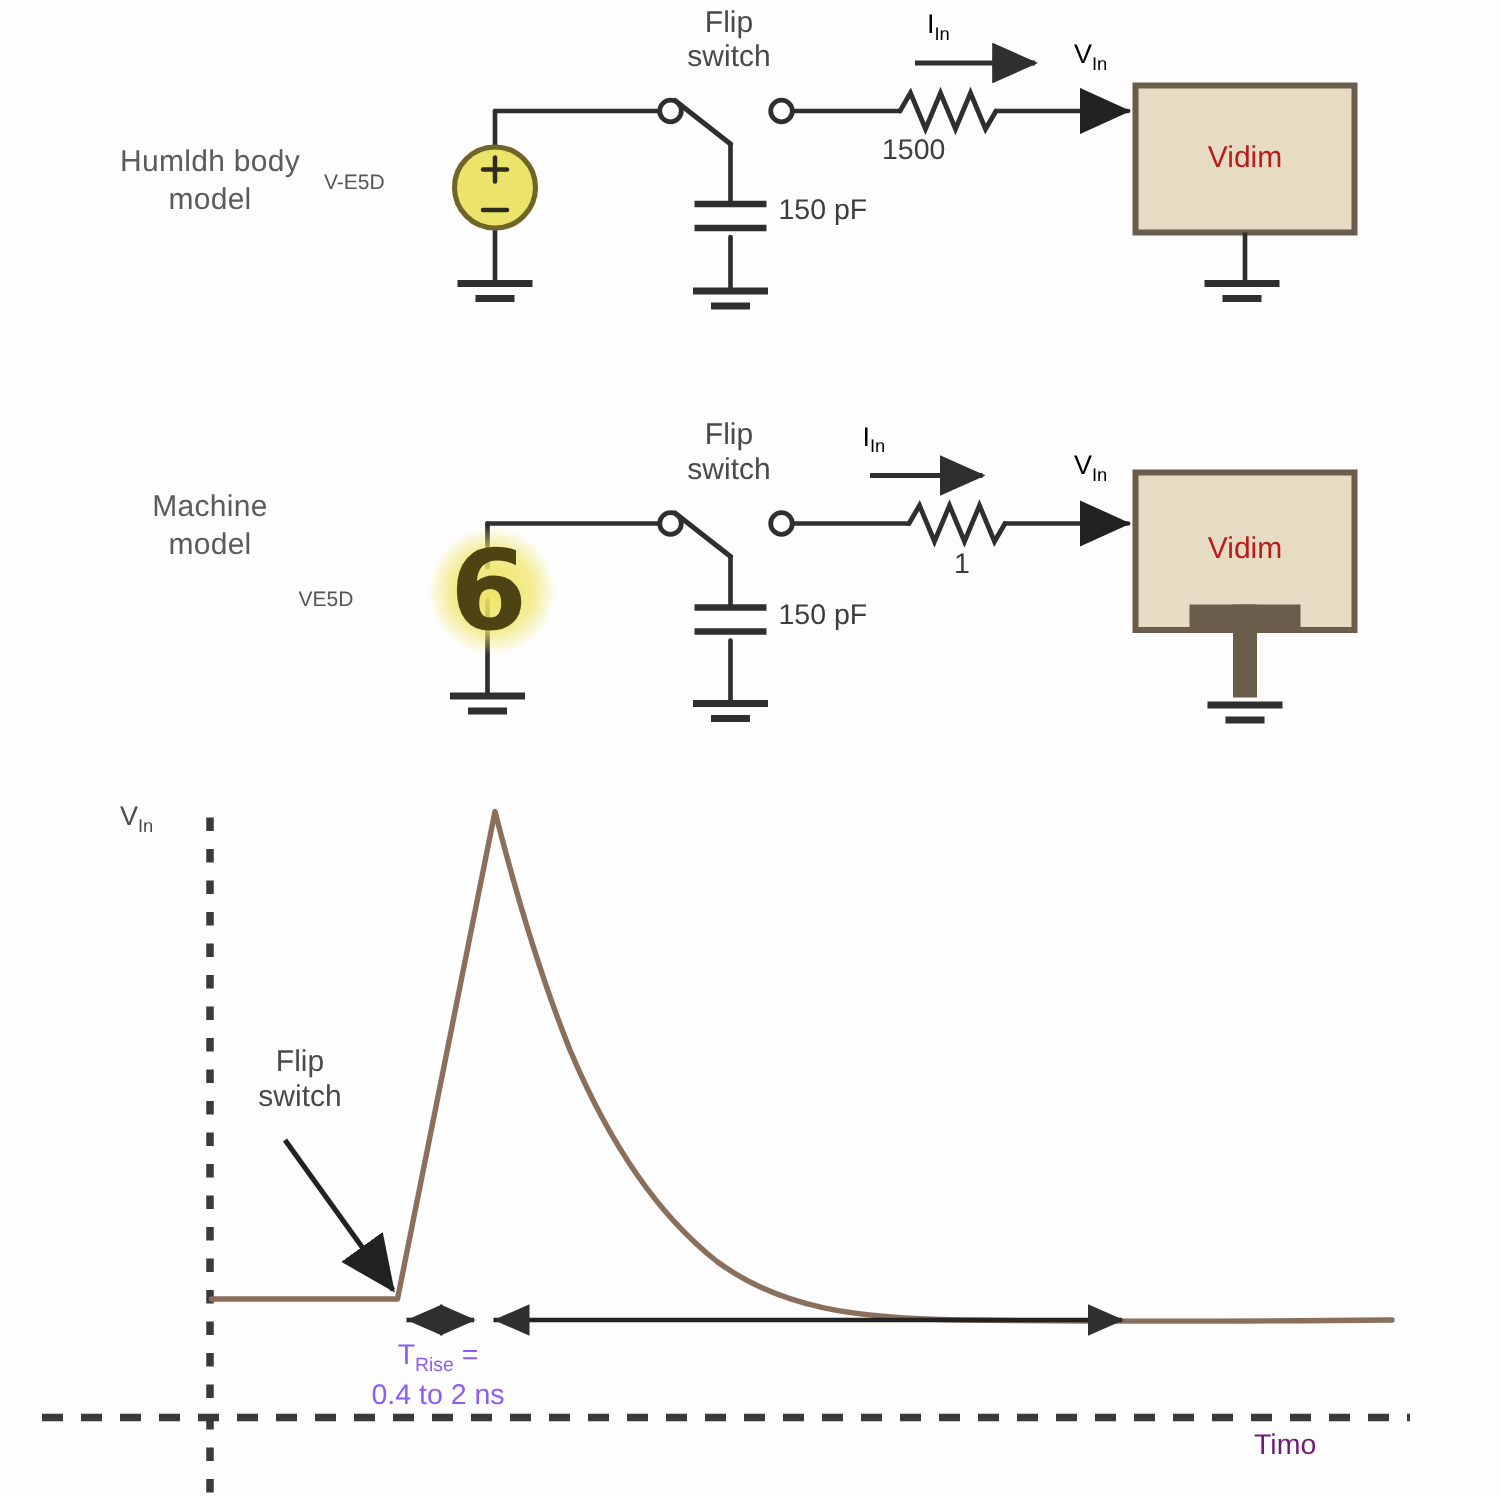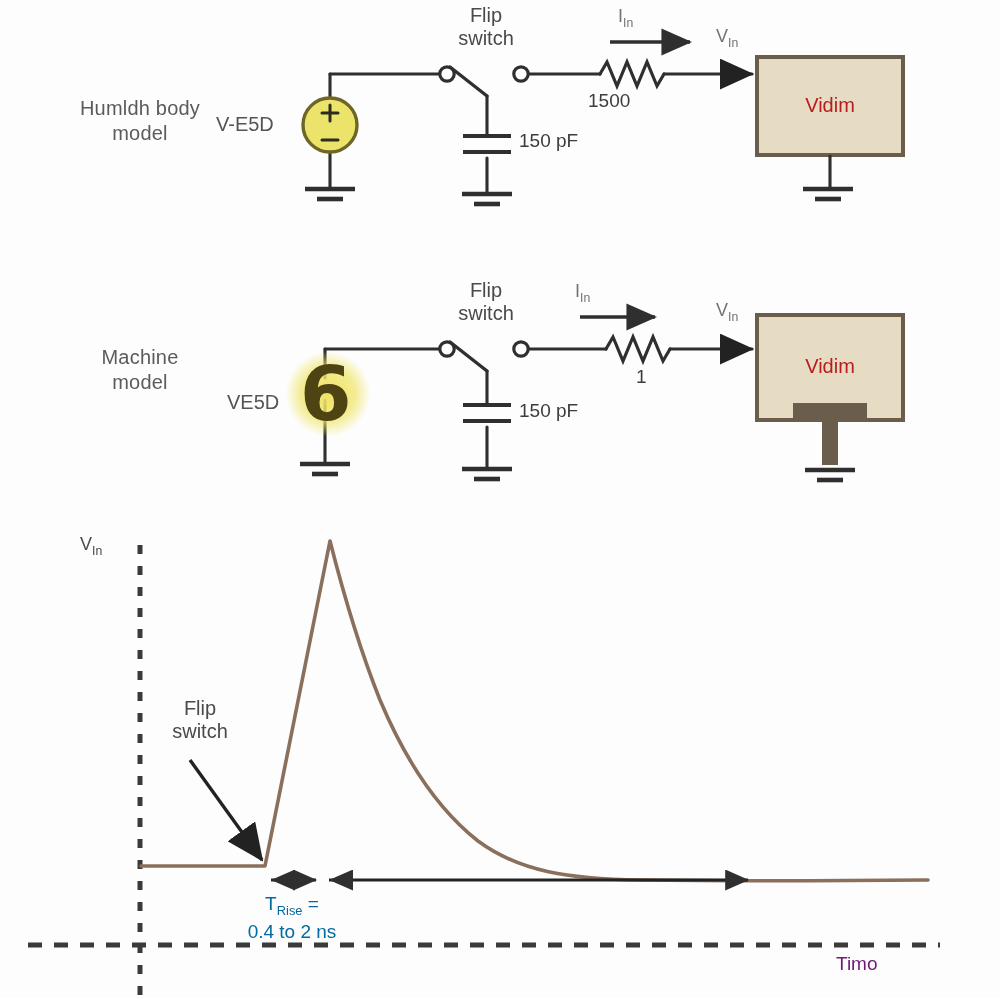--- a/index.html
+++ b/index.html
@@ -11,27 +11,27 @@
     overflow:hidden;
     position:relative;
   }
   #stage{position:relative;width:1000px;height:998px;background:#fdfdfd;}
   svg#art{position:absolute;left:0;top:0;width:1000px;height:998px;display:block;}
   .lbl{position:absolute;white-space:nowrap;}
   .model-name{
     font-size:20px;color:#5b5b5b;text-align:center;line-height:1.25;
     letter-spacing:.2px;
   }
-  .src-name{font-size:20px;color:#555;}
+  .src-name{font-size:14px;color:#555;}
   .val{font-size:19px;color:#3d3d3d;}
   .blockname{font-size:20px;color:#b91c1c;}
   .flipsw{font-size:20px;color:#4a4a4a;text-align:center;line-height:1.15;}
-  .cur{font-size:18px;color:#737373;}
+  .cur{font-size:18px;color:#000000;}
   .axisname{font-size:18px;color:#4a4a4a;}
-  .timing{font-size:19px;color:#0369a1;text-align:center;line-height:1.3;}
+  .timing{font-size:19px;color:#8b5cf6;text-align:center;line-height:1.3;}
   .sub{font-size:0.68em;vertical-align:sub;}
   .bigsix{
     position:absolute;font-size:74px;line-height:1;font-weight:bold;
     color:#4e4312;font-family:"DejaVu Sans", sans-serif;
   }
   .glow{
     position:absolute;border-radius:50%;
     background:radial-gradient(circle, rgba(238,226,94,.95) 0%, rgba(240,230,110,.75) 45%, rgba(255,250,190,0) 72%);
   }
   .timelbl{font-size:19px;color:#701a75;}
@@ -178,26 +178,26 @@
   </div>
 
   <div class="lbl val" style="left:588px;top:90px;">1500</div>
 
   <div class="lbl cur" style="left:716px;top:26px;">
     <span>V</span><span class="sub">In</span>
   </div>
 
   <div class="lbl blockname" style="left:757px;top:94px;width:146px;text-align:center;">Vidim</div>
 
-  <div class="lbl model-name" style="left:45px;top:345px;width:190px;">
+  <div class="lbl model-name" style="left:45px;top:326px;width:190px;">
     <div>Machine</div>
     <div>model</div>
   </div>
 
-  <div class="lbl src-name" style="left:227px;top:391px;text-align:center;">VE5D</div>
+  <div class="lbl src-name" style="left:199px;top:391px;text-align:center;">VE5D</div>
 
   <div class="glow" style="left:286px;top:352px;width:84px;height:84px;"></div>
   <div class="bigsix" style="left:300px;top:357px;">6</div>
 
   <div class="lbl flipsw" style="left:438px;top:279px;width:96px;">
     <div>Flip</div>
     <div>switch</div>
   </div>
 
   <div class="lbl val" style="left:519px;top:400px;">150 pF</div>

